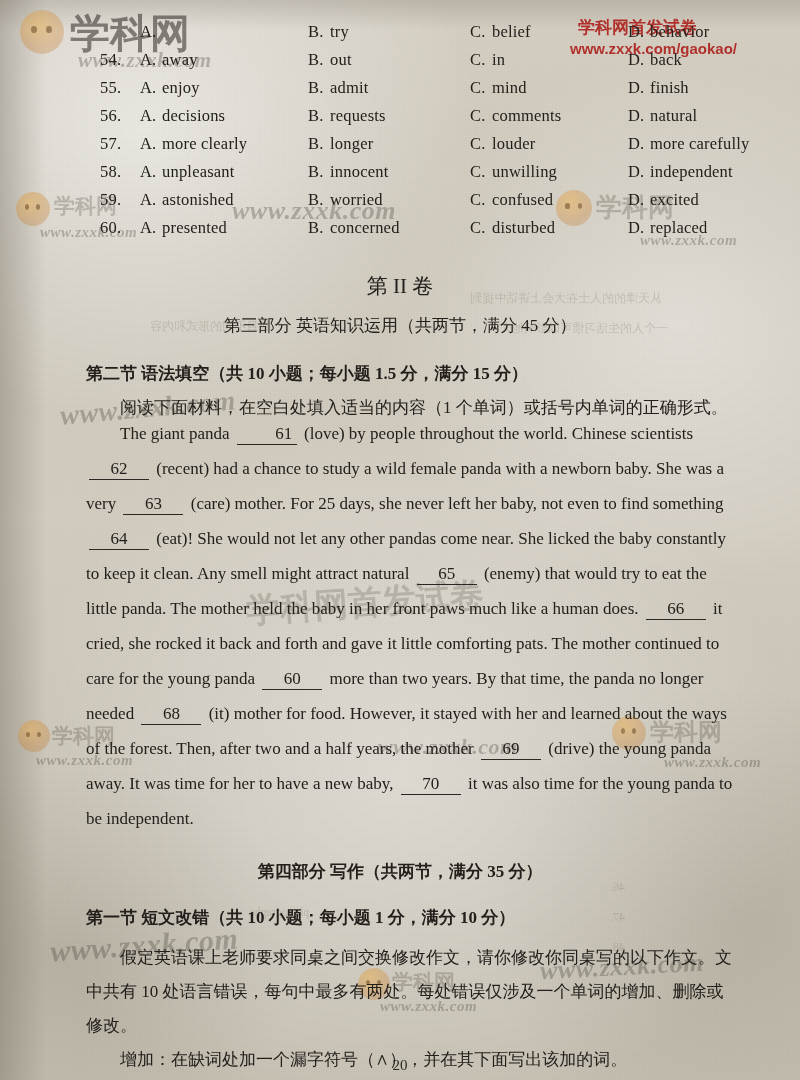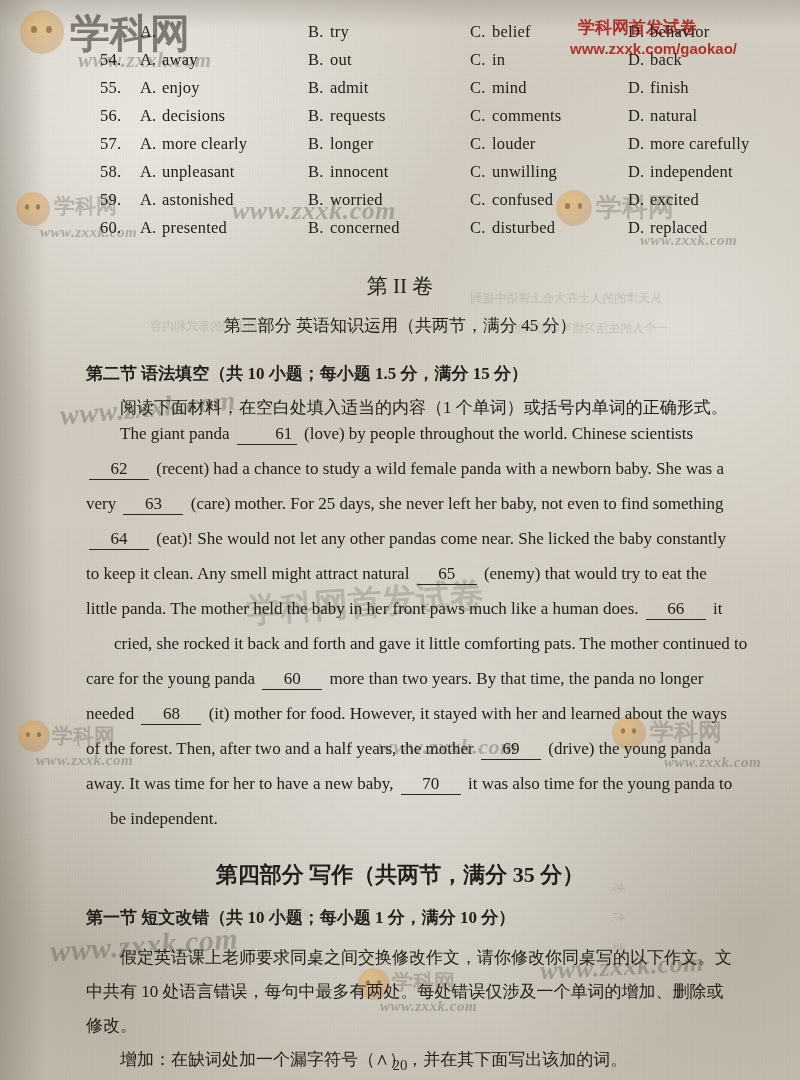--- a/index.html
+++ b/index.html
@@ -411,29 +411,29 @@
 
     <div class="para" style="left:120px; top:388px;">阅读下面材料，在空白处填入适当的内容（1 个单词）或括号内单词的正确形式。</div>
 
     <div id="passage">
         <div class="body-line" style="top: 424px; text-indent: 34px;"><span>The giant panda </span><span class="blank b-num">61</span><span> (love) by people throughout the world. Chinese scientists</span></div>
         <div class="body-line" style="top: 459px;"><span class="blank b-num">62</span><span> (recent) had a chance to study a wild female panda with a newborn baby. She was a</span></div>
         <div class="body-line" style="top: 494px;"><span>very </span><span class="blank b-num">63</span><span> (care) mother. For 25 days, she never left her baby, not even to find something</span></div>
         <div class="body-line" style="top: 529px;"><span class="blank b-num">64</span><span> (eat)! She would not let any other pandas come near. She licked the baby constantly</span></div>
         <div class="body-line" style="top: 564px;"><span>to keep it clean. Any smell might attract natural </span><span class="blank b-num">65</span><span> (enemy) that would try to eat the</span></div>
         <div class="body-line" style="top: 599px;"><span>little panda. The mother held the baby in her front paws much like a human does. </span><span class="blank b-num">66</span><span> it</span></div>
-        <div class="body-line" style="top: 634px; margin-left: 28px;"><span>cried, she rocked it back and forth and gave it little comforting pats. The mother continued to</span></div>
+        <div class="body-line" style="top: 634px;"><span>cried, she rocked it back and forth and gave it little comforting pats. The mother continued to</span></div>
         <div class="body-line" style="top: 669px;"><span>care for the young panda </span><span class="blank b-num">60</span><span> more than two years. By that time, the panda no longer</span></div>
         <div class="body-line" style="top: 704px;"><span>needed </span><span class="blank b-num">68</span><span> (it) mother for food. However, it stayed with her and learned about the ways</span></div>
         <div class="body-line" style="top: 739px;"><span>of the forest. Then, after two and a half years, the mother </span><span class="blank b-num">69</span><span> (drive) the young panda</span></div>
         <div class="body-line" style="top: 774px;"><span>away. It was time for her to have a new baby, </span><span class="blank b-num">70</span><span> it was also time for the young panda to</span></div>
-        <div class="body-line" style="top: 809px; margin-left: 24px;"><span>be independent.</span></div>
+        <div class="body-line" style="top: 809px;"><span>be independent.</span></div>
       </div>
 
-    <div class="sec-title" style="top:860px; font-size:22px; font-weight:bold;">第四部分   写作（共两节，满分 35 分）</div>
+    <div class="sec-title" style="top:860px; font-size:17px; font-weight:bold;">第四部分   写作（共两节，满分 35 分）</div>
 
     <div class="para" style="left:86px; top:898px; font-weight:bold;">第一节   短文改错（共 10 小题；每小题 1 分，满分 10 分）</div>
 
     <div class="para" style="left:120px; top:938px;">假定英语课上老师要求同桌之间交换修改作文，请你修改你同桌写的以下作文。文</div>
     <div class="para" style="left:86px; top:972px;">中共有 10 处语言错误，每句中最多有两处。每处错误仅涉及一个单词的增加、删除或</div>
     <div class="para" style="left:86px; top:1006px;">修改。</div>
     <div class="para" style="left:120px; top:1040px;">增加：在缺词处加一个漏字符号（∧），并在其下面写出该加的词。</div>
 
     <div class="page-num">20</div>
   </div>

